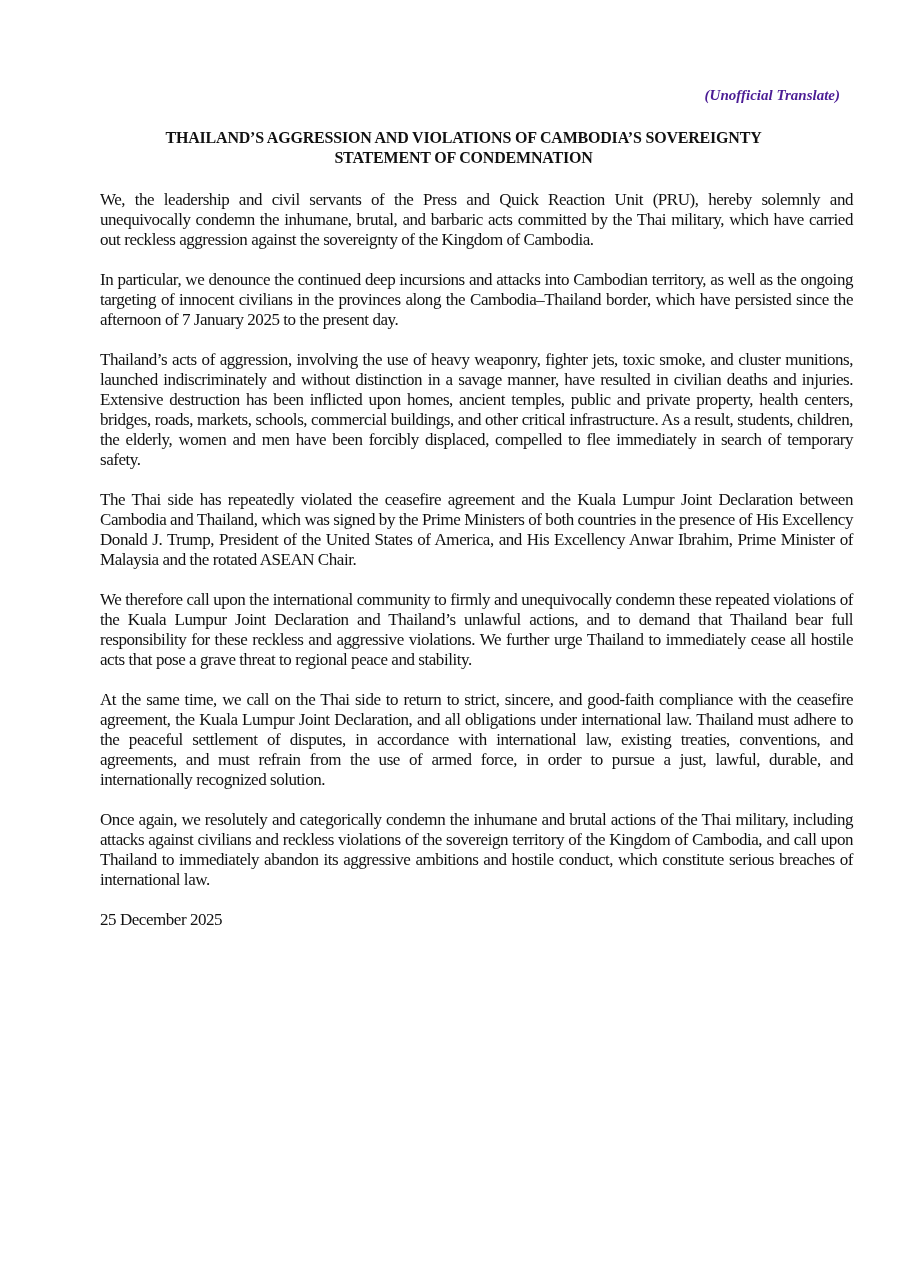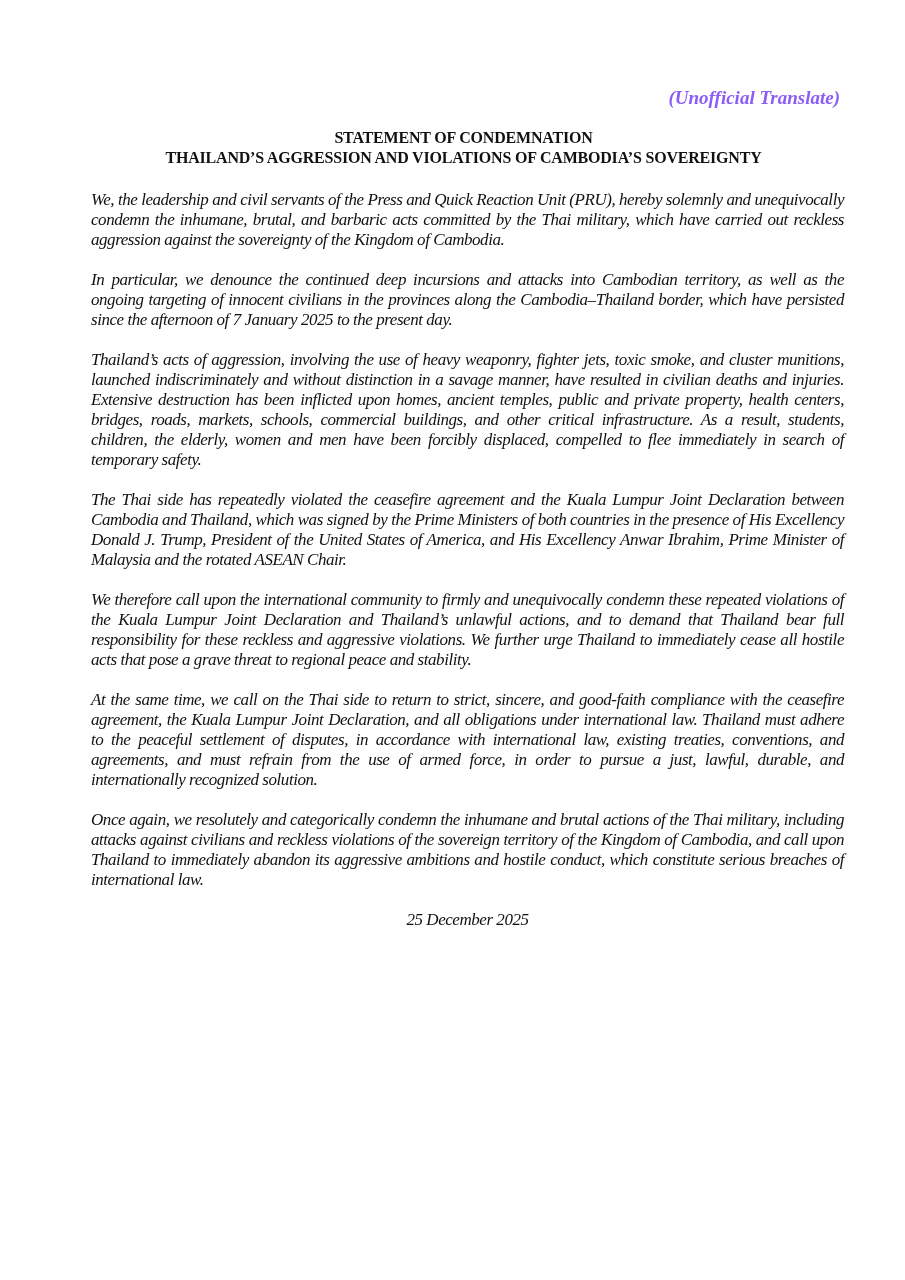--- a/index.html
+++ b/index.html
@@ -20,72 +20,70 @@
       left: 87px;
       top: 0;
       width: 753px;
     }
     .translate-note {
       position: absolute;
       top: 87px;
       right: 0;
       font-style: italic;
       font-weight: bold;
-      font-size: 19px;
-      color: #8b5cf6;
+      font-size: 15px;
+      color: #4c1d95;
       white-space: nowrap;
     }
     .title-block {
       position: absolute;
       top: 128px;
       left: 0;
       width: 753px;
       text-align: center;
       font-weight: bold;
       font-size: 16px;
       line-height: 20px;
       letter-spacing: -0.2px;
     }
     .title-line {
       display: block;
       white-space: nowrap;
     }
     .body {
       position: absolute;
       top: 190px;
-      left: 4px;
+      left: 13px;
       width: 753px;
-      font-style: italic;
     }
     .para {
       margin: 0 0 20px 0;
       font-size: 17px;
       line-height: 20px;
       text-align: justify;
       text-align-last: left;
       letter-spacing: -0.45px;
       word-spacing: 0px;
     }
     .date {
       margin: 0;
       font-size: 17px;
       line-height: 20px;
       letter-spacing: -0.45px;
-      text-align: center;
     }
   </style>
 </head>
 <body>
 
 <div class="page">
   <div class="translate-note">(Unofficial Translate)</div>
 
   <div class="title-block">
+    <span class="title-line">THAILAND’S AGGRESSION AND VIOLATIONS OF CAMBODIA’S SOVEREIGNTY</span>
     <span class="title-line">STATEMENT OF CONDEMNATION</span>
-    <span class="title-line">THAILAND’S AGGRESSION AND VIOLATIONS OF CAMBODIA’S SOVEREIGNTY</span>
   </div>
 
   <div class="body">
     <p class="para">We, the leadership and civil servants of the Press and Quick Reaction Unit (PRU), hereby solemnly and unequivocally condemn the inhumane, brutal, and barbaric acts committed by the Thai military, which have carried out reckless aggression against the sovereignty of the Kingdom of Cambodia.</p>
     <p class="para">In particular, we denounce the continued deep incursions and attacks into Cambodian territory, as well as the ongoing targeting of innocent civilians in the provinces along the Cambodia–Thailand border, which have persisted since the afternoon of 7 January 2025 to the present day.</p>
     <p class="para">Thailand’s acts of aggression, involving the use of heavy weaponry, fighter jets, toxic smoke, and cluster munitions, launched indiscriminately and without distinction in a savage manner, have resulted in civilian deaths and injuries. Extensive destruction has been inflicted upon homes, ancient temples, public and private property, health centers, bridges, roads, markets, schools, commercial buildings, and other critical infrastructure. As a result, students, children, the elderly, women and men have been forcibly displaced, compelled to flee immediately in search of temporary safety.</p>
     <p class="para">The Thai side has repeatedly violated the ceasefire agreement and the Kuala Lumpur Joint Declaration between Cambodia and Thailand, which was signed by the Prime Ministers of both countries in the presence of His Excellency Donald J. Trump, President of the United States of America, and His Excellency Anwar Ibrahim, Prime Minister of Malaysia and the rotated ASEAN Chair.</p>
     <p class="para">We therefore call upon the international community to firmly and unequivocally condemn these repeated violations of the Kuala Lumpur Joint Declaration and Thailand’s unlawful actions, and to demand that Thailand bear full responsibility for these reckless and aggressive violations. We further urge Thailand to immediately cease all hostile acts that pose a grave threat to regional peace and stability.</p>
     <p class="para">At the same time, we call on the Thai side to return to strict, sincere, and good-faith compliance with the ceasefire agreement, the Kuala Lumpur Joint Declaration, and all obligations under international law. Thailand must adhere to the peaceful settlement of disputes, in accordance with international law, existing treaties, conventions, and agreements, and must refrain from the use of armed force, in order to pursue a just, lawful, durable, and internationally recognized solution.</p>
     <p class="para">Once again, we resolutely and categorically condemn the inhumane and brutal actions of the Thai military, including attacks against civilians and reckless violations of the sovereign territory of the Kingdom of Cambodia, and call upon Thailand to immediately abandon its aggressive ambitions and hostile conduct, which constitute serious breaches of international law.</p>

